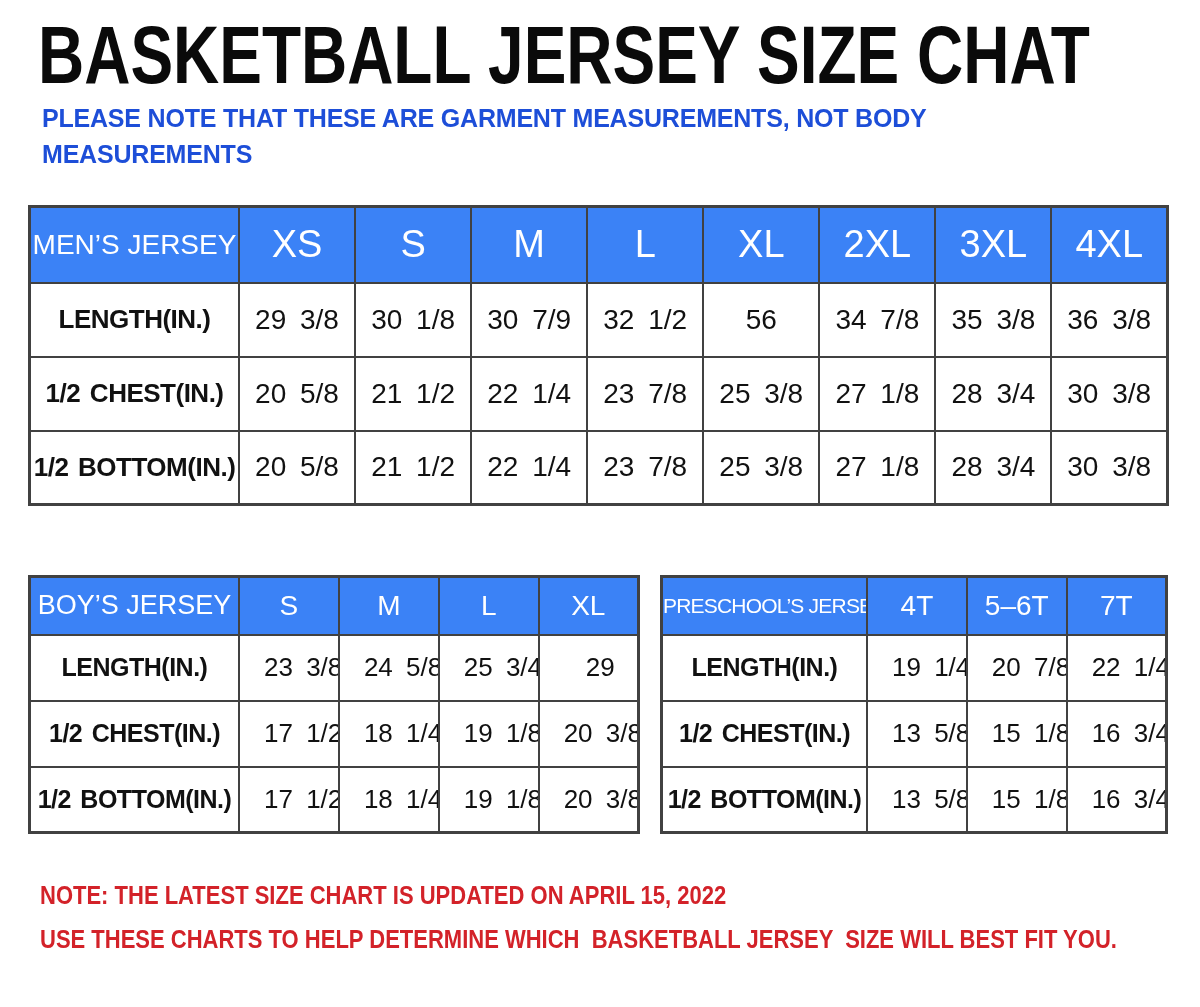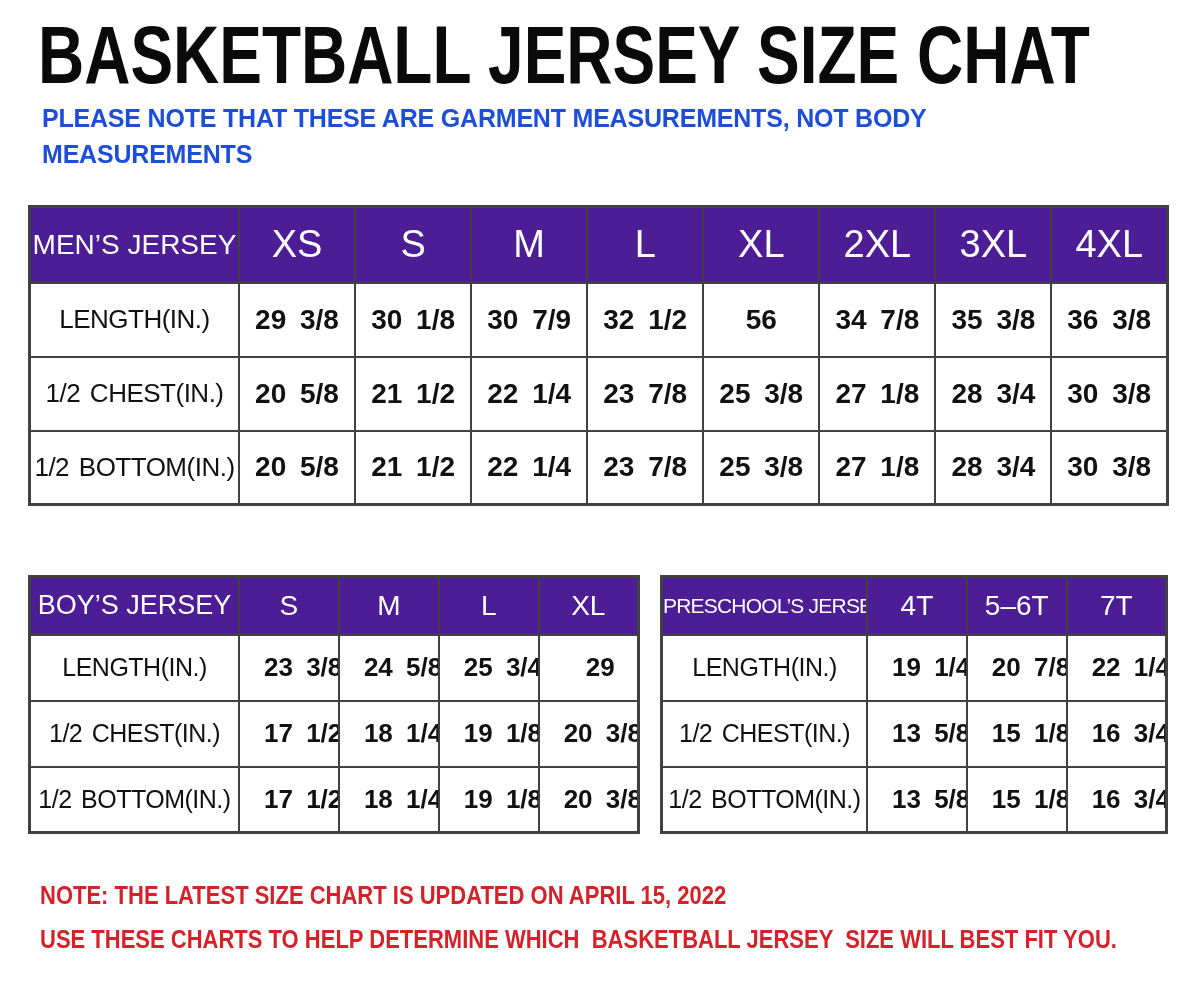--- a/index.html
+++ b/index.html
@@ -19,24 +19,24 @@
   }
   .size-table{
     position:absolute;border-collapse:collapse;table-layout:fixed;
     background:#ffffff;border:3px solid #414141;
   }
   .size-table th,.size-table td{
     border:2px solid #414141;text-align:center;vertical-align:middle;padding:0;
     color:#111;overflow:hidden;white-space:nowrap;
   }
   .size-table thead th{
-    background:#4c1d95;color:#ffffff;font-weight:normal;
+    background:#3b82f6;color:#ffffff;font-weight:normal;
   }
-  .size-table tbody th{font-weight:normal;word-spacing:3px;letter-spacing:-0.5px;text-align:center;}
-  .size-table td{font-weight:bold;word-spacing:6px;}
+  .size-table tbody th{font-weight:bold;word-spacing:3px;letter-spacing:-0.5px;text-align:center;}
+  .size-table td{font-weight:normal;word-spacing:6px;}
 
   
   #mens-table{left:28px;top:205px;width:1141px;}
   #mens-table thead tr{height:76px;}
   #mens-table tbody tr{height:74px;}
   #mens-table thead th{font-size:38px;}
   #mens-table thead th:first-child{width:207px;font-size:28px;}
   #mens-table tbody th{font-size:26px;}
   #mens-table td{font-size:28px;}
 

